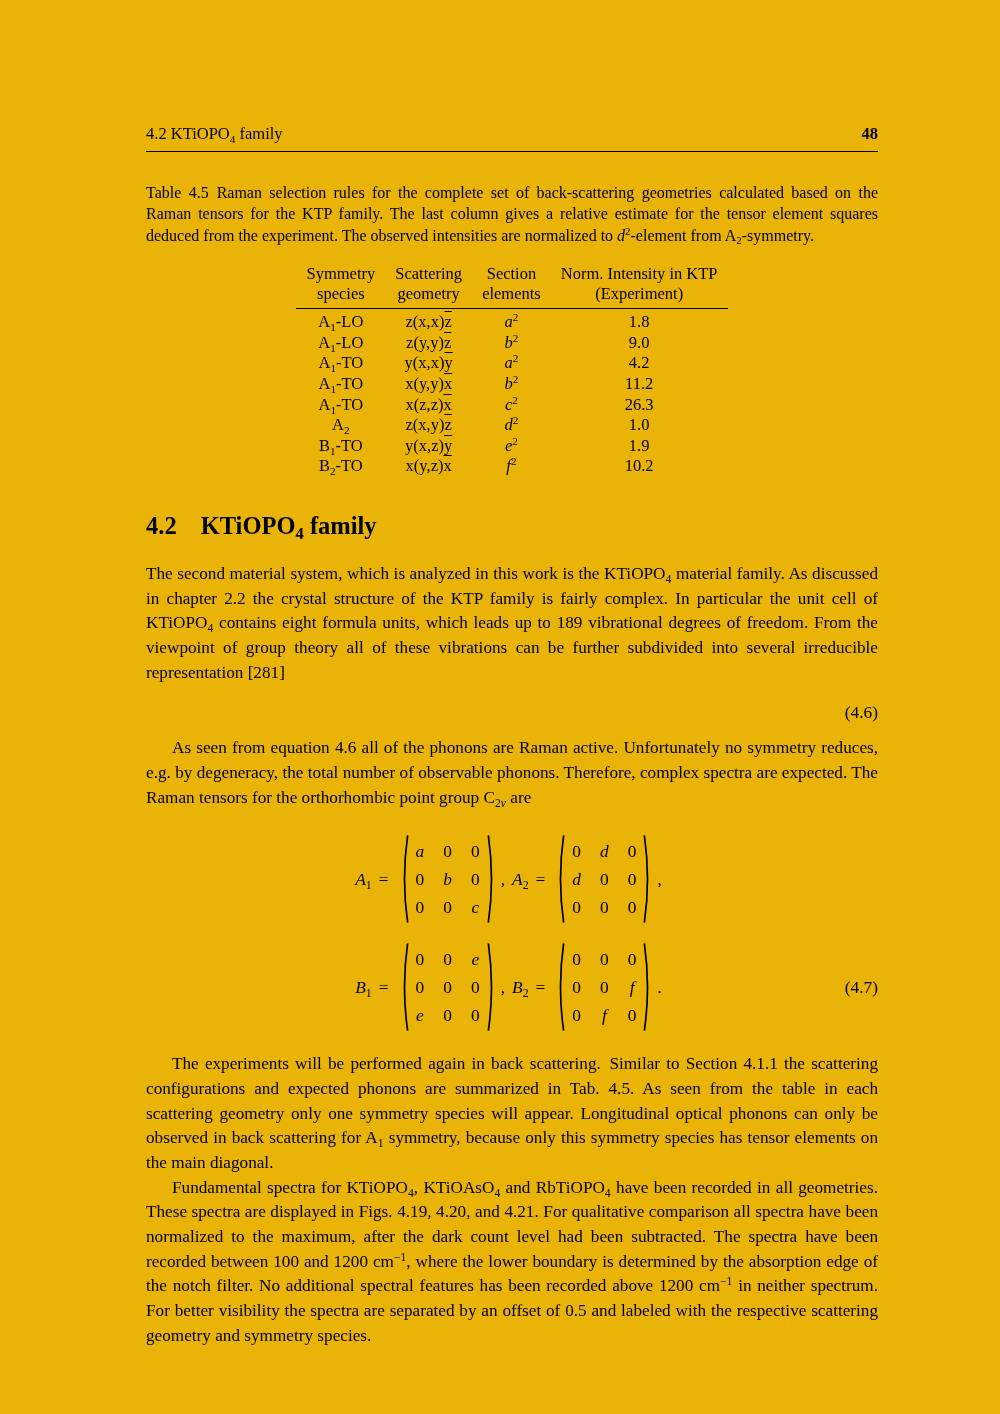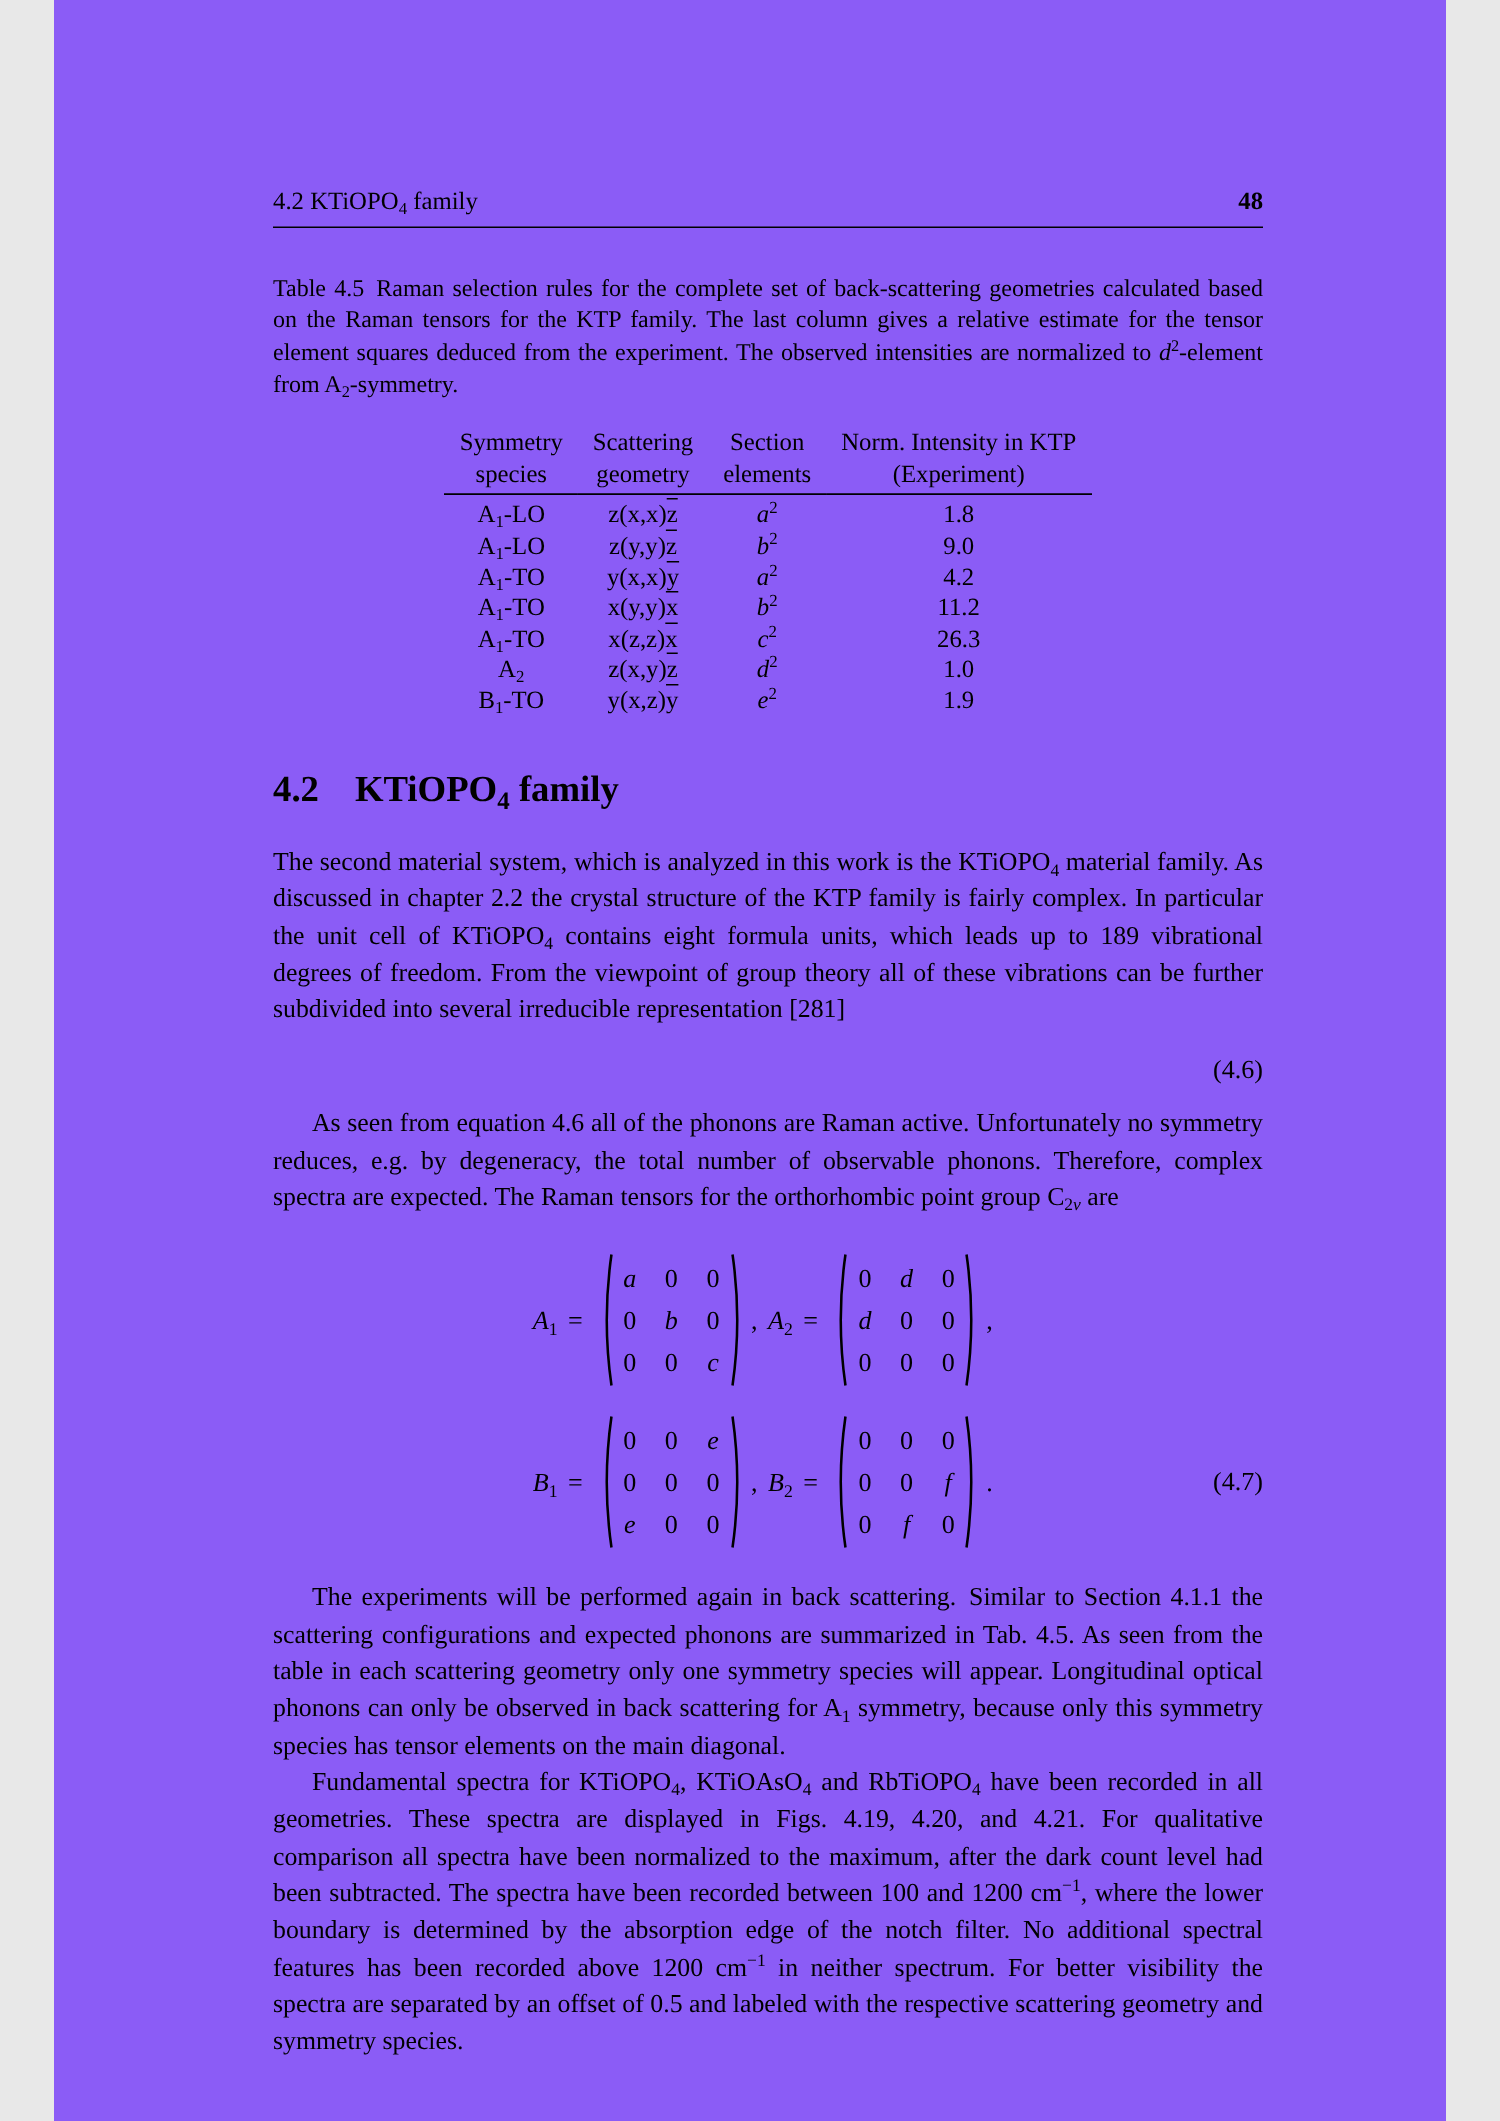--- a/index.html
+++ b/index.html
@@ -1,20 +1,20 @@
 <!DOCTYPE html>
 <html><head>
 <meta charset="utf-8">
 <style>
   html,body{margin:0;padding:0;background:#e8e8e8;}
   .page{
     position:relative;
-    width:928px;height:1414px;
+    width:1000px;height:1414px;
     margin:0 auto;
-    background:#8b5cf6;
+    background:#eab308;
     color:#000;
     font-family:"Liberation Serif","DejaVu Serif",serif;
     box-sizing:border-box;
     padding:124px 122px 0 146px;
     overflow:hidden;
   }
   
   .pagehead{display:flex;justify-content:space-between;align-items:baseline;font-size:16.5px;}
   .pagehead .folio{font-weight:bold;}
   .headrule{border:none;border-top:1.3px solid #000;margin:7px 0 0 0;}
@@ -133,20 +133,26 @@
           <td><span>z(x,y)</span><span class="bar">z</span></td>
           <td><span class="it">d</span><sup>2</sup></td>
           <td>1.0</td>
         </tr>
         <tr>
           <td><span>B</span><sub>1</sub><span>-TO</span></td>
           <td><span>y(x,z)</span><span class="bar">y</span></td>
           <td><span class="it">e</span><sup>2</sup></td>
           <td>1.9</td>
         </tr>
+        <tr>
+          <td><span>B</span><sub>2</sub><span>-TO</span></td>
+          <td><span>x(y,z)</span><span class="bar">x</span></td>
+          <td><span class="it">f</span><sup>2</sup></td>
+          <td>10.2</td>
+        </tr>
       </tbody>
   </table>
 
   <h2 class="section">
     <span class="secnum">4.2</span><span><span>KTiOPO</span><sub>4</sub><span> family</span></span>
   </h2>
 
   <p class="body noindent"><span>The second material system, which is analyzed in this work is the KTiOPO</span><sub>4</sub><span> material family. As discussed in chapter 2.2 the crystal structure of the KTP family is fairly complex. In particular the unit cell of KTiOPO</span><sub>4</sub><span> contains eight formula units, which leads up to 189 vibrational degrees of freedom. From the viewpoint of group theory all of these vibrations can be further subdivided into several irreducible representation [281]</span></p>
 
   <div class="eq">

